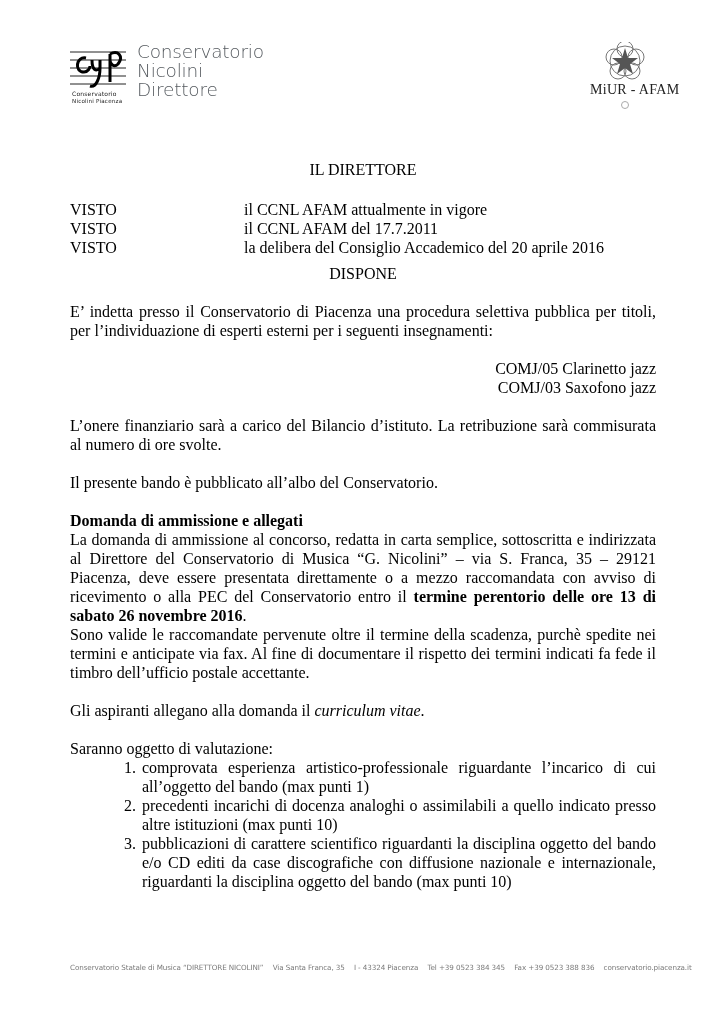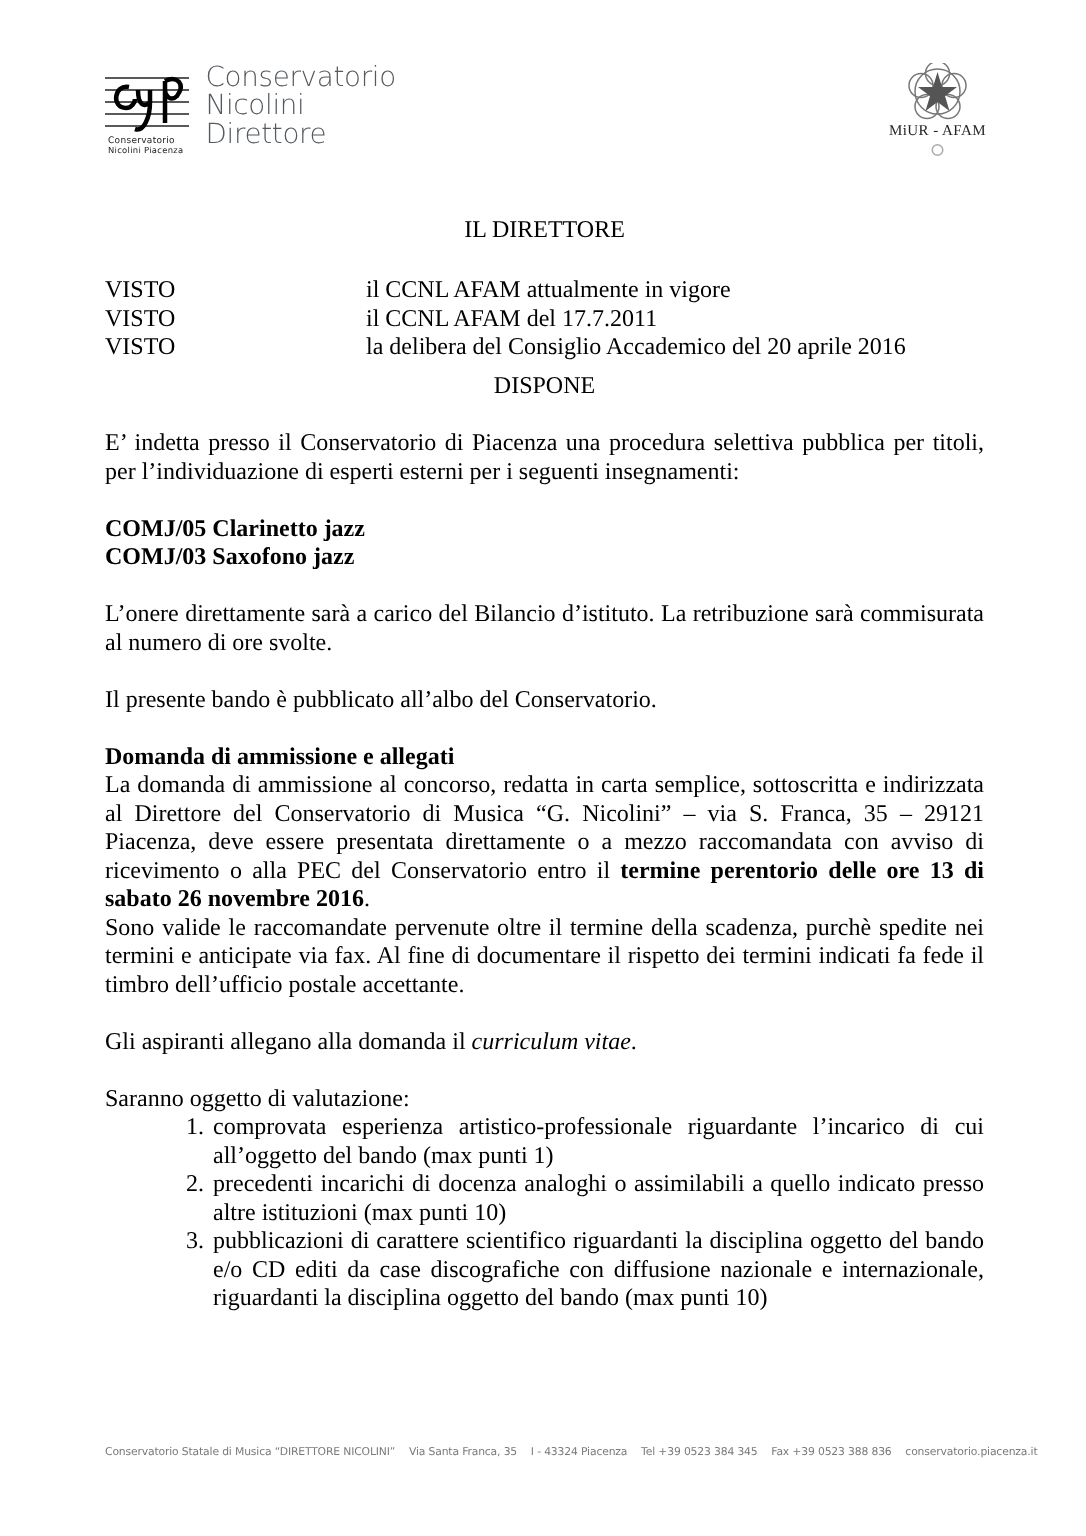--- a/index.html
+++ b/index.html
@@ -11,37 +11,37 @@
   .logo-mark { position: absolute; left: 0; top: 4px; width: 58px; height: 56px; }
   .logo-mark svg { display: block; }
   .logo-small { position: absolute; left: 2px; font-family: "DejaVu Sans", sans-serif; font-size: 6px; color: #222; letter-spacing: 0.2px; }
   .logo-small.l1 { top: 48px; }
   .logo-small.l2 { top: 56px; font-size: 5.6px; }
   .logo-name { position: absolute; left: 67px; top: 0; font-family: "DejaVu Sans", sans-serif; font-weight: 300; color: #555a5f; font-size: 18.5px; line-height: 19px; letter-spacing: -0.2px; }
   .logo-name div { white-space: nowrap; }
 
   .logo-right { position: absolute; left: 590px; top: 42px; width: 70px; height: 70px; text-align: center; }
   .logo-right svg { display: block; margin: 0 auto; }
-  .miur-text { font-family: "Liberation Serif", serif; font-size: 10px; color: #222; margin-top: 2px; letter-spacing: 0.3px; white-space: nowrap; }
+  .miur-text { font-family: "Liberation Serif", serif; font-size: 14px; color: #222; margin-top: 2px; letter-spacing: 0.3px; white-space: nowrap; }
   .miur-emblem { width: 6px; height: 6px; border: 1px solid #aaa; border-radius: 50%; margin: 3px auto 0; }
 
   
   .doc { position: absolute; left: 70px; top: 140px; width: 586px; font-family: "Liberation Serif", serif; font-size: 16px; line-height: 19px; }
   .center { text-align: center; }
   .justify { text-align: justify; }
-  .title { margin-top: 4px; }
+  .title { margin-top: 20px; }
   .visto-list { margin-top: 21px; }
   .visto-row { display: flex; gap: 44px; }
   .visto-key { width: 130px; flex: none; }
   .dispone { margin-top: 7px; }
   p { margin: 0; }
   .gap { height: 19px; }
   .b { font-weight: bold; }
   .i { font-style: italic; }
-  .courses { text-align: left; font-weight: bold; }
+  .courses { text-align: right; font-weight: normal; }
   ol.criteria { margin: 0; padding-left: 70px; }
   ol.criteria li { padding-left: 2px; text-align: justify; }
 
   
   .footer { position: absolute; left: 70px; top: 963px; width: 600px; font-family: "DejaVu Sans", sans-serif; font-size: 7.2px; color: #7a7a7a; white-space: nowrap; letter-spacing: -0.1px; }
   .footer span { margin-right: 7px; }
 </style>
 </head>
 <body>
 
@@ -108,21 +108,21 @@
 
     <p class="justify">E’ indetta presso il Conservatorio di Piacenza una procedura selettiva pubblica per titoli, per l’individuazione di esperti esterni per i seguenti insegnamenti:</p>
     <div class="gap"></div>
 
     <div class="courses">
       <div>COMJ/05 Clarinetto jazz</div>
       <div>COMJ/03 Saxofono jazz</div>
     </div>
     <div class="gap"></div>
 
-    <p class="justify">L’onere direttamente sarà a carico del Bilancio d’istituto. La retribuzione sarà commisurata al numero di ore svolte.</p>
+    <p class="justify">L’onere finanziario sarà a carico del Bilancio d’istituto. La retribuzione sarà commisurata al numero di ore svolte.</p>
     <div class="gap"></div>
 
     <p>Il presente bando è pubblicato all’albo del Conservatorio.</p>
     <div class="gap"></div>
 
     <p class="b">Domanda di ammissione e allegati</p>
     <p class="justify"><span>La domanda di ammissione al concorso, redatta in carta semplice, sottoscritta e indirizzata al Direttore del Conservatorio di Musica “G. Nicolini” – via S. Franca, 35 – 29121 Piacenza, deve essere presentata direttamente o a mezzo raccomandata con avviso di ricevimento o alla PEC del Conservatorio entro il </span><span class="b">termine perentorio delle ore 13 di sabato 26 novembre 2016</span><span>.</span></p>
     <p class="justify">Sono valide le raccomandate pervenute oltre il termine della scadenza, purchè spedite nei termini e anticipate via fax. Al fine di documentare il rispetto dei termini indicati fa fede il timbro dell’ufficio postale accettante.</p>
     <div class="gap"></div>
 

